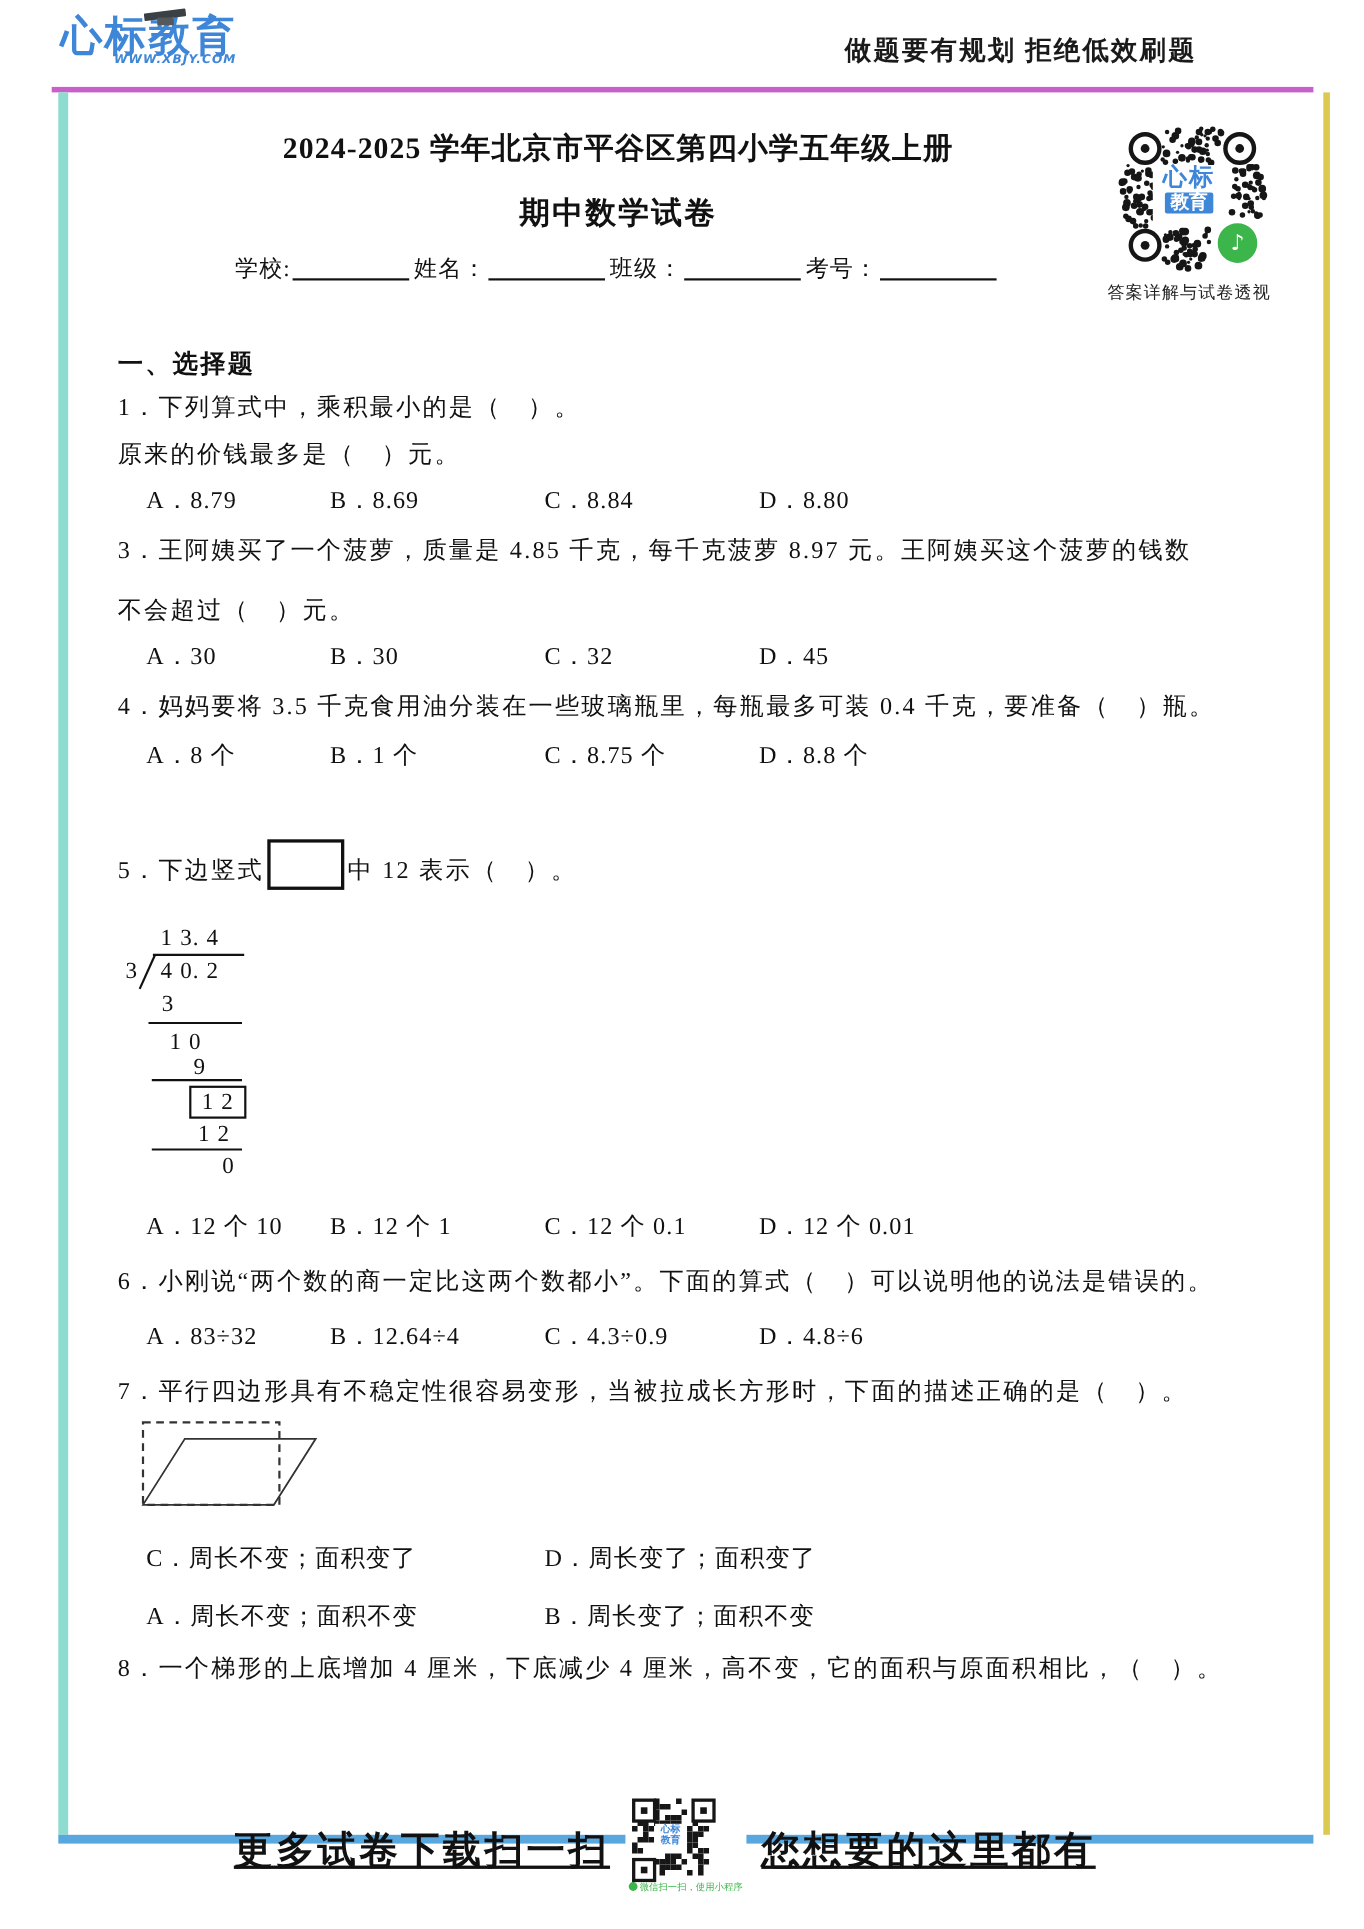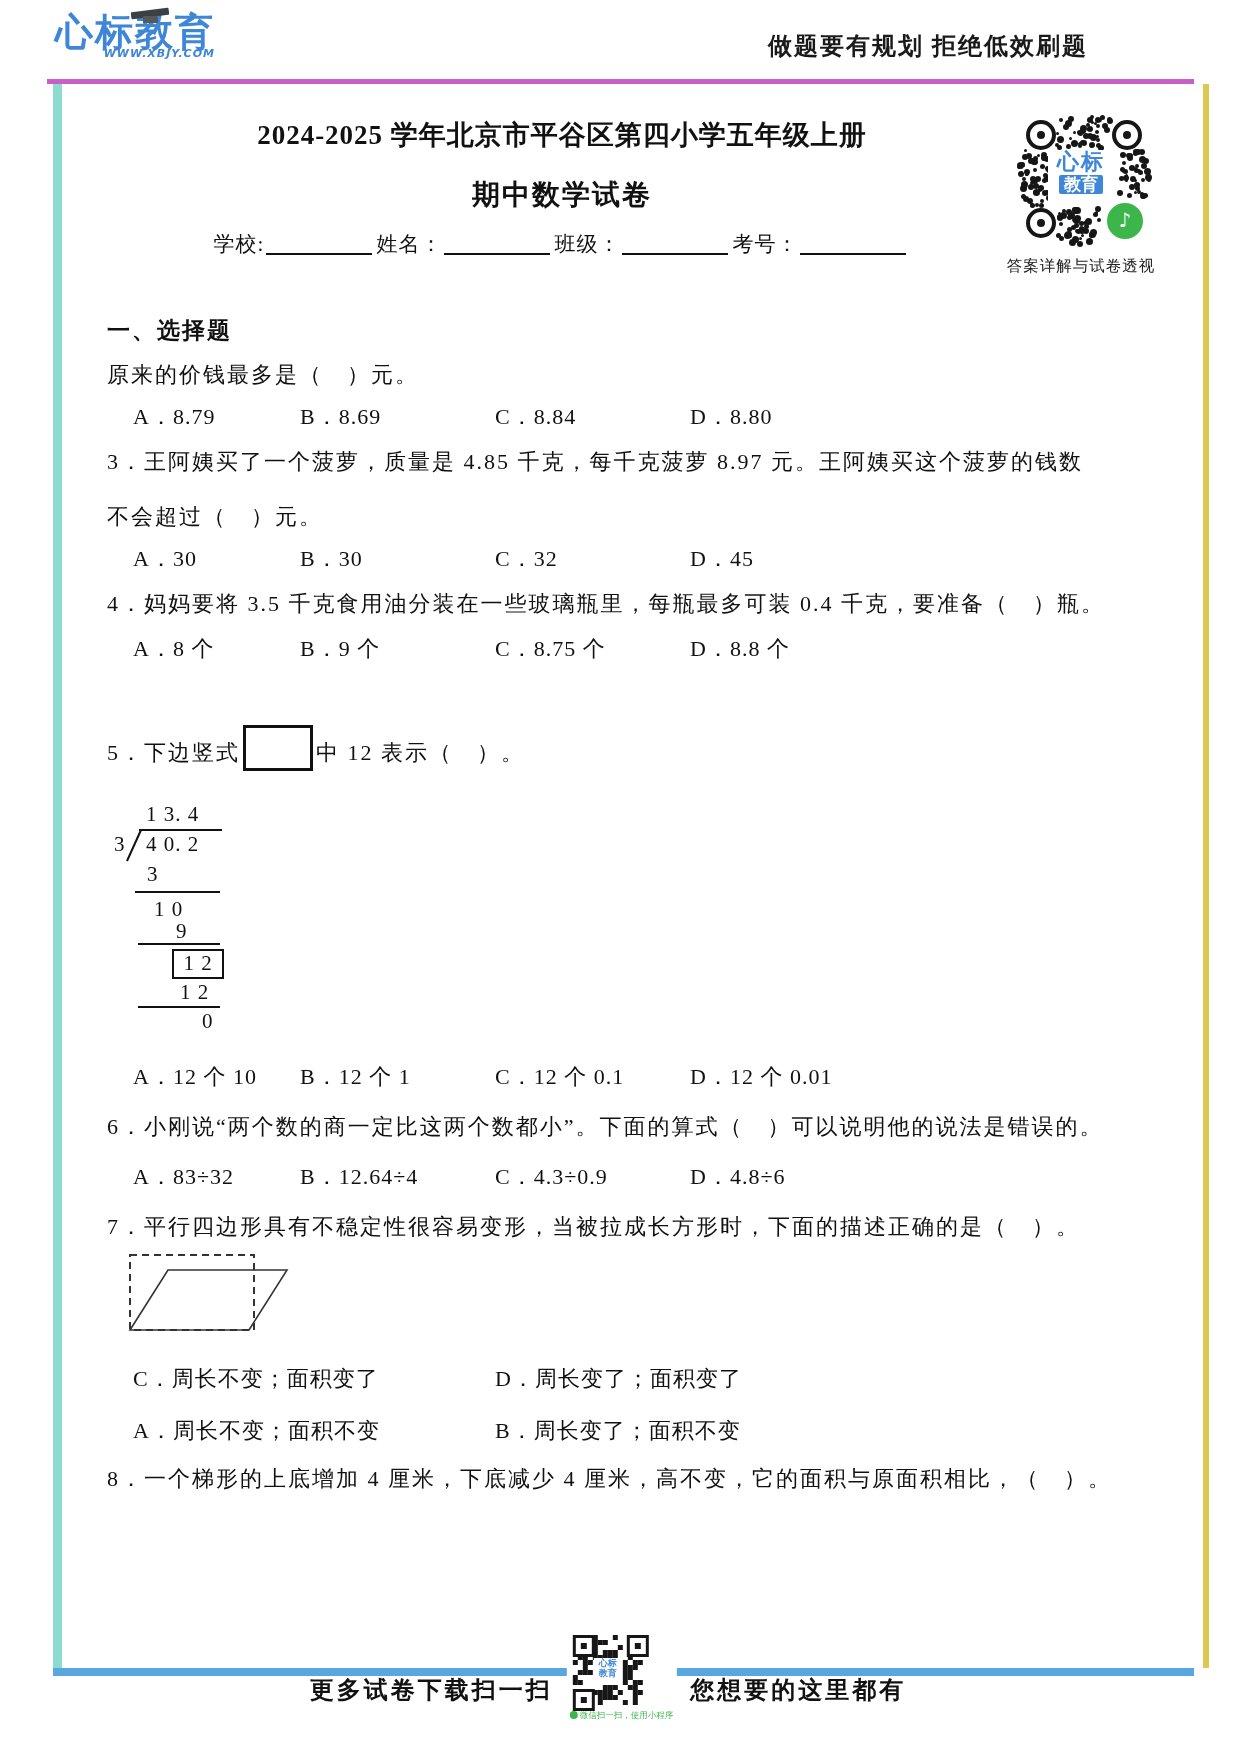--- a/index.html
+++ b/index.html
@@ -85,21 +85,21 @@
   .q-s4{left:80px;top:180px;}
   .q-rem{left:102px;top:209px;}
   .div-lines{position:absolute;left:0;top:0;}
   .div-lines line{stroke:#111;stroke-width:2;}
 
   
   .para-fig{display:block;margin-top:10px;margin-left:20px;}
 
   
   .footer-group{position:absolute;left:50%;top:1632px;transform:translateX(-52%);display:flex;align-items:flex-end;gap:14px;z-index:3;}
-  .footer-text{font-size:24px;font-weight:bold;letter-spacing:3px;margin-bottom:14px;white-space:nowrap;}
+  .footer-text{font-size:35px;font-weight:bold;letter-spacing:3px;margin-bottom:14px;white-space:nowrap;text-decoration:underline;}
   .footer-qr-col{background:#fff;padding:0 3px;text-align:center;}
   .footer-qr{position:relative;width:76px;height:76px;background:#fff;}
   .footer-qr .cells{position:absolute;left:3px;top:3px;width:70px;height:70px;}
   .footer-qr .cells i{position:absolute;width:5px;height:5px;background:#161616;}
   .fq-finder{position:absolute;width:16px;height:16px;border:3px solid #161616;}
   .fq-finder::after{content:"";position:absolute;left:50%;top:50%;width:6px;height:6px;margin:-3px 0 0 -3px;background:#161616;}
   .fq-tl{left:3px;top:3px;} .fq-tr{left:57px;top:3px;} .fq-bl{left:3px;top:57px;}
   .fq-center{position:absolute;left:24px;top:26px;width:28px;height:24px;background:#fff;}
   .fq-center span{display:block;font-family:"DejaVu Sans",sans-serif;font-weight:bold;font-size:9px;line-height:10px;color:#3e86d8;}
   .fq-caption{margin-top:2px;font-size:8.5px;line-height:10px;color:#3cb54a;white-space:nowrap;}
@@ -340,20 +340,21 @@
       <div class="title1">2024-2025 学年北京市平谷区第四小学五年级上册</div>
       <div class="title2">期中数学试卷</div>
       <div class="info-line">
         <span>学校:</span><span class="blank"></span><span>姓名：</span><span class="blank"></span><span>班级：</span><span class="blank"></span><span>考号：</span><span class="blank"></span>
       </div>
     </div>
 
     <div class="qa">
       <div class="sec-title">一、选择题</div>
 
+      <div class="q-line" id="q1">1．下列算式中，乘积最小的是（　）。</div>
 
       <div class="q-line" id="q2b">原来的价钱最多是（　）元。</div>
       <div class="opts" id="q2o">
         <div class="opt">A．8.79</div>
         <div class="opt">B．8.69</div>
         <div class="opt">C．8.84</div>
         <div class="opt">D．8.80</div>
       </div>
 
       <div class="q-line" id="q3a">3．王阿姨买了一个菠萝，质量是 4.85 千克，每千克菠萝 8.97 元。王阿姨买这个菠萝的钱数</div>
@@ -361,21 +362,21 @@
       <div class="opts" id="q3o">
         <div class="opt">A．30</div>
         <div class="opt">B．30</div>
         <div class="opt">C．32</div>
         <div class="opt">D．45</div>
       </div>
 
       <div class="q-line" id="q4">4．妈妈要将 3.5 千克食用油分装在一些玻璃瓶里，每瓶最多可装 0.4 千克，要准备（　）瓶。</div>
       <div class="opts" id="q4o">
         <div class="opt">A．8 个</div>
-        <div class="opt">B．9 个</div>
+        <div class="opt">B．1 个</div>
         <div class="opt">C．8.75 个</div>
         <div class="opt">D．8.8 个</div>
       </div>
 
       <div class="q-line" id="q5">
         <span>5．下边竖式</span><span class="inline-box"></span><span>中 12 表示（　）。</span>
       </div>
 
       <div class="division">
         <svg class="div-lines" width="160" height="236" viewBox="0 0 160 236">

